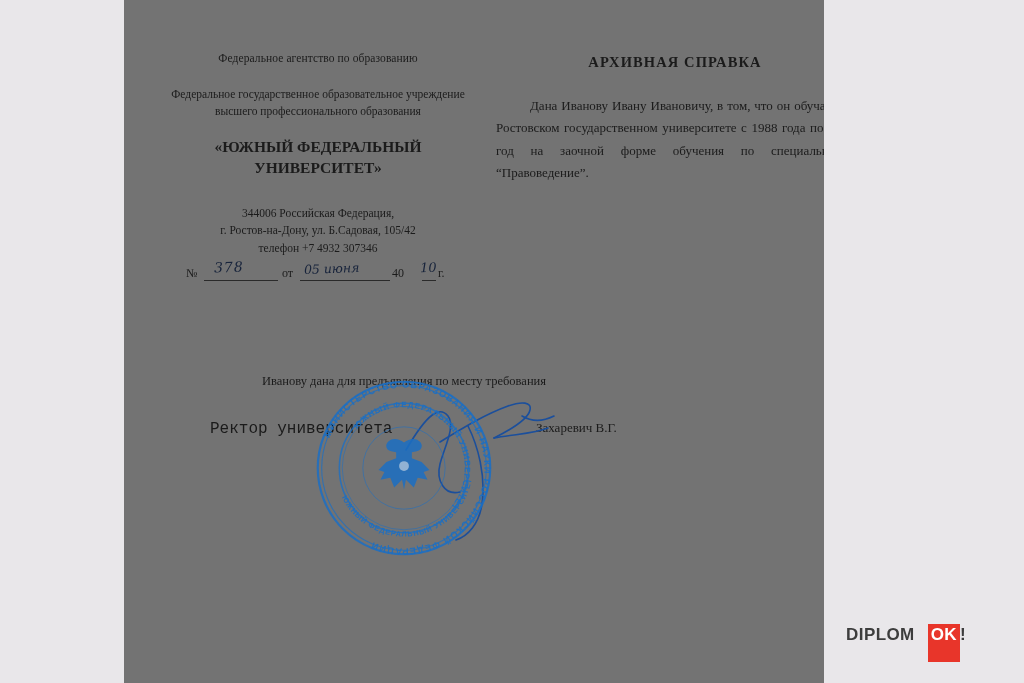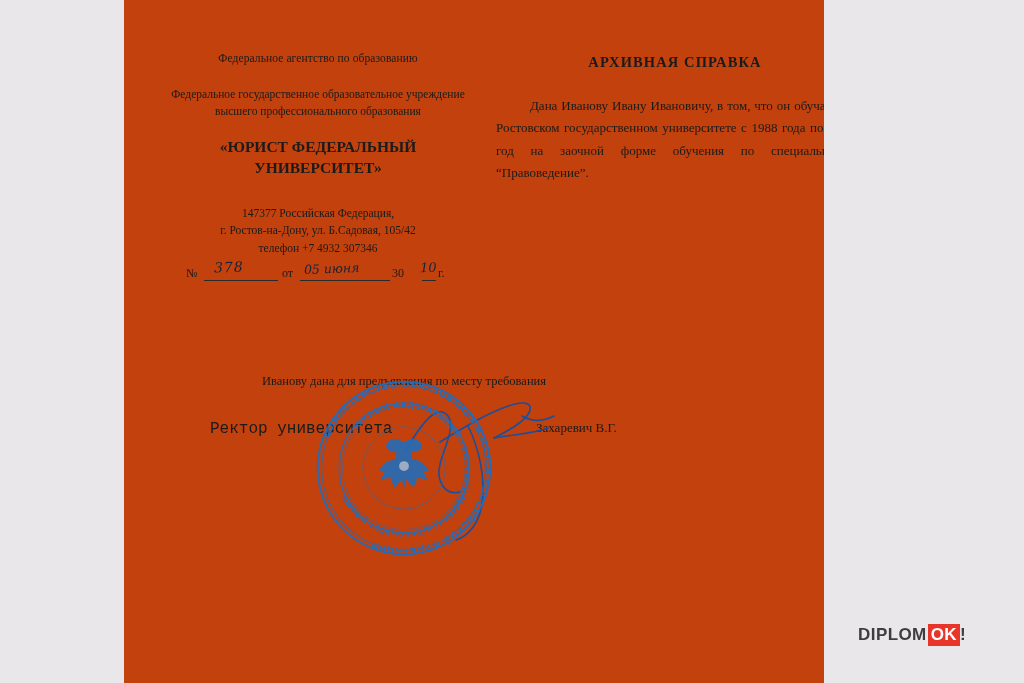--- a/index.html
+++ b/index.html
@@ -14,21 +14,21 @@
     overflow: hidden;
     position: relative;
   }
 
   #page {
     position: absolute;
     left: 124px;
     top: 0;
     width: 700px;
     height: 683px;
-    background: #c2410c;
+    background: #737373;
     box-shadow: 0 0 0 0 rgba(0,0,0,0);
     overflow: hidden;
   }
 
   
   .letterhead {
     position: absolute;
     left: 40px;
     top: 52px;
     width: 308px;
@@ -185,50 +185,50 @@
     font-family: "Liberation Sans", sans-serif;
     font-weight: bold;
     font-size: 17px;
     letter-spacing: .4px;
     color: #3d3d3d;
     white-space: nowrap;
   }
   .logo-badge .hl {
     background: #e8352a;
     color: #ffffff;
-    padding: 1px 3px 2px 3px;
-    margin-left: 1px;
+    padding: 1px 3px 18px 3px;
+    margin-left: 13px;
   }
 </style>
 </head>
 <body>
 
 <div id="page">
 
   <div class="letterhead">
     <div class="lh-agency">Федеральное агентство по образованию</div>
     <div class="lh-inst">Федеральное государственное образовательное учреждение высшего профессионального образования</div>
-    <div class="lh-name">«ЮРИСТ ФЕДЕРАЛЬНЫЙ УНИВЕРСИТЕТ»</div>
+    <div class="lh-name">«ЮЖНЫЙ ФЕДЕРАЛЬНЫЙ УНИВЕРСИТЕТ»</div>
     <div class="lh-address">
-      <div>147377 Российская Федерация,</div>
+      <div>344006 Российская Федерация,</div>
       <div>г. Ростов-на-Дону, ул. Б.Садовая, 105/42</div>
       <div>телефон +7 4932 307346</div>
     </div>
   </div>
 
   <div class="numline">
     <span class="lbl no">№</span>
     <span class="ul ul-1"></span>
     <span class="hand hand-num">378</span>
 
     <span class="lbl ot">от</span>
     <span class="ul ul-2"></span>
     <span class="hand hand-date">05 июня</span>
 
-    <span class="lbl year">30</span>
+    <span class="lbl year">40</span>
     <span class="ul ul-3"></span>
     <span class="hand hand-year">10</span>
     <span class="lbl gsuf">г.</span>
   </div>
 
   <div class="body-col">
     <div class="doc-title">АРХИВНАЯ СПРАВКА</div>
     <p class="para p1">Дана Иванову Ивану Ивановичу, в том, что он обучался в Ростовском государственном университете с 1988 года по 1994 год на заочной форме обучения по специальности “Правоведение”.</p>
   </div>
 

